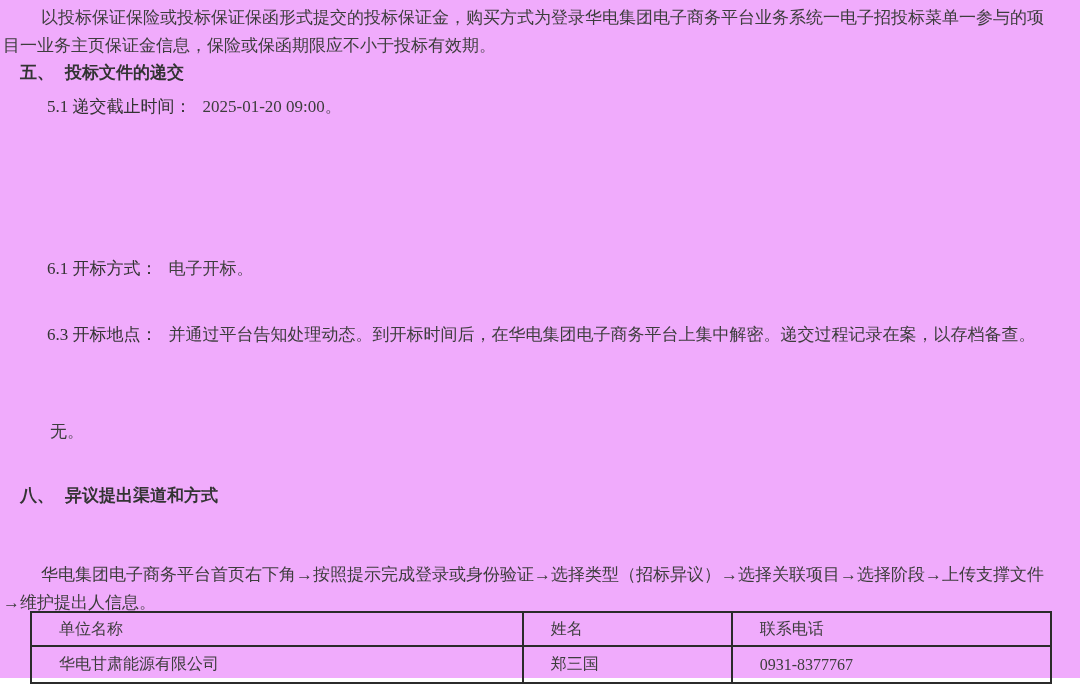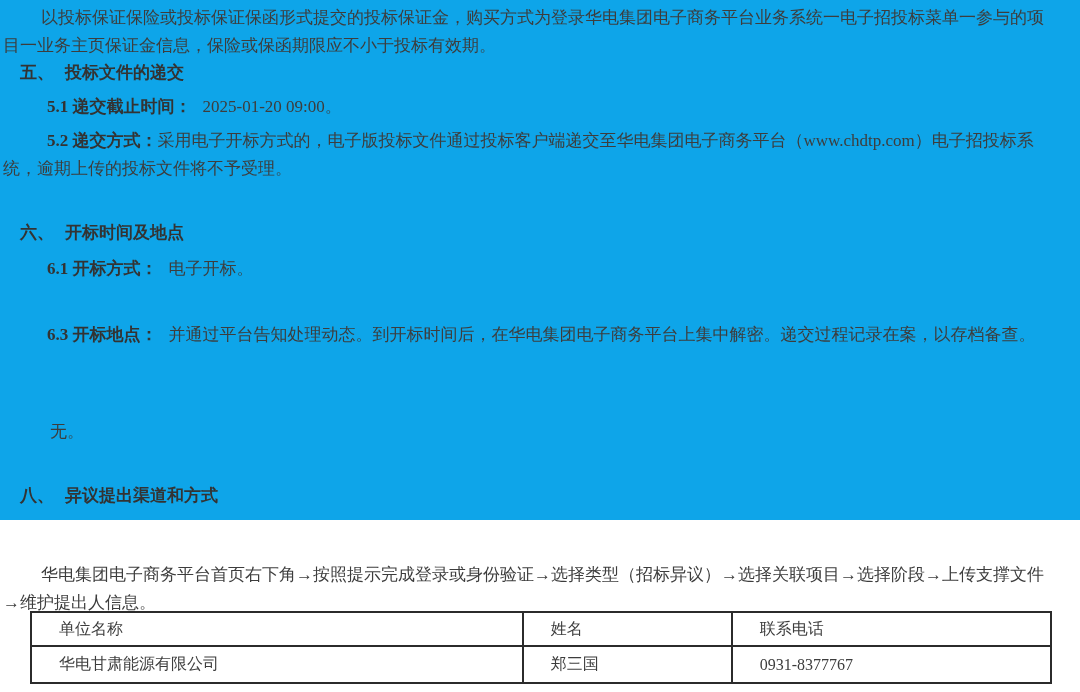--- a/index.html
+++ b/index.html
@@ -5,41 +5,41 @@
   * { margin: 0; padding: 0; box-sizing: border-box; }
   html, body { width: 1080px; height: 692px; overflow: hidden; }
   body {
     background: #ffffff;
     font-family: "Liberation Serif", "DejaVu Serif", serif;
     color: #3d3d3d;
   }
   .page {
     position: relative;
     width: 1080px;
-    height: 520px;
-    background: #0ea5e9;
+    height: 678px;
+    background: #f0abfc;
   }
   .block {
     position: absolute;
     left: 3px;
     width: 1052px;
     font-size: 17px;
     line-height: 28px;
     text-align: left;
   }
   .para { text-indent: 38px; }
   .heading {
     padding-left: 17px;
     font-weight: 700;
     color: #333333;
     font-size: 17px;
   }
   .heading .sec-title { margin-left: 11px; text-align: right; }
   .item { text-indent: 44px; }
-  .item .lbl { font-weight: 700; color: #333333; text-align: center; }
+  .item .lbl { font-weight: 400; color: #333333; text-align: center; }
   .item .val { font-weight: 400; }
   .val.gap { margin-left: 11px; text-align: center; }
   .none-text { text-indent: 47px; }
   table.contact {
     position: absolute;
     top: 611px;
     left: 30px;
     width: 1022px;
     border-collapse: collapse;
     table-layout: fixed;
@@ -67,27 +67,21 @@
 <div class="page">
 
   <p class="block para" style="top:4px">以投标保证保险或投标保证保函形式提交的投标保证金，购买方式为登录华电集团电子商务平台业务系统一电子招投标菜单一参与的项目一业务主页保证金信息，保险或保函期限应不小于投标有效期。</p>
 
   <h2 class="block heading" style="top:59px">
     <span>五、</span><span class="sec-title">投标文件的递交</span>
   </h2>
   <p class="block item" style="top:93px">
     <span class="lbl">5.1 递交截止时间：</span><span class="val gap">2025-01-20 09:00。</span>
   </p>
-  <p class="block item" style="top:127px">
-    <span class="lbl">5.2 递交方式：</span><span class="val">采用电子开标方式的，电子版投标文件通过投标客户端递交至华电集团电子商务平台（www.chdtp.com）电子招投标系统，逾期上传的投标文件将不予受理。</span>
-  </p>
 
-  <h2 class="block heading" style="top:219px">
-    <span>六、</span><span class="sec-title">开标时间及地点</span>
-  </h2>
   <p class="block item" style="top:255px">
     <span class="lbl">6.1 开标方式：</span><span class="val gap">电子开标。</span>
   </p>
   <p class="block item" style="top:321px">
     <span class="lbl">6.3 开标地点：</span><span class="val gap">并通过平台告知处理动态。到开标时间后，在华电集团电子商务平台上集中解密。递交过程记录在案，以存档备查。</span>
   </p>
 
   <p class="block none-text" style="top:418px">无。</p>
 
   <h2 class="block heading" style="top:482px">

